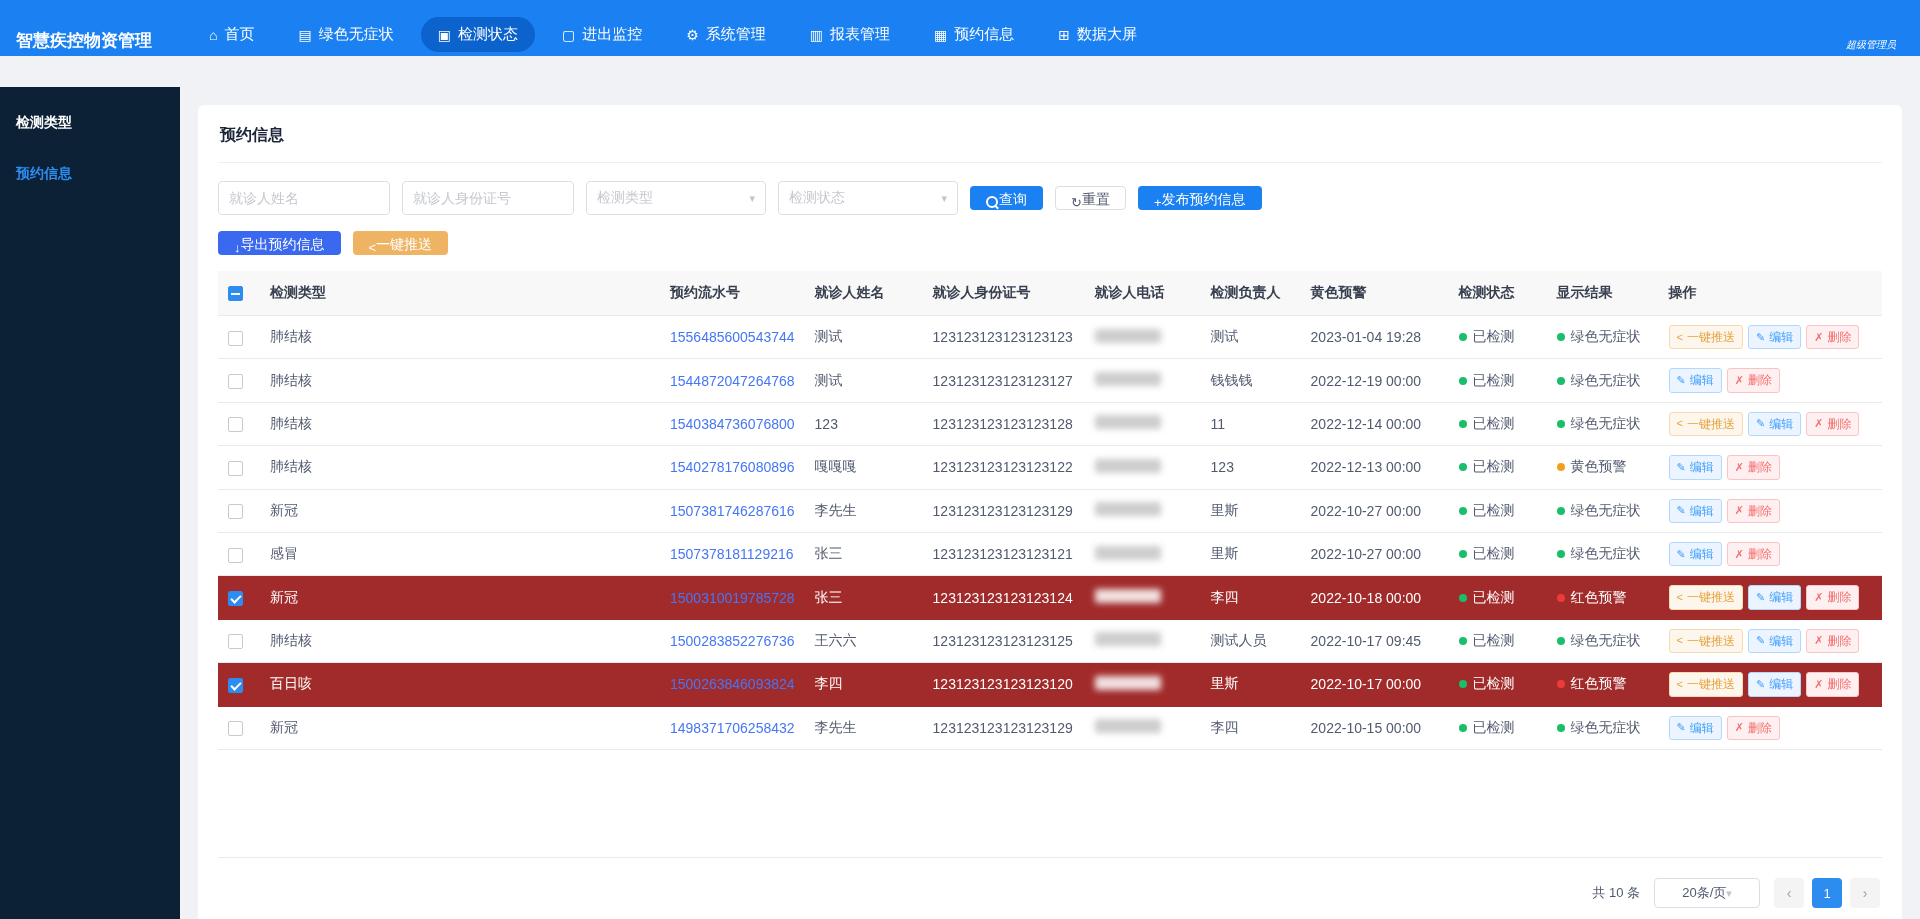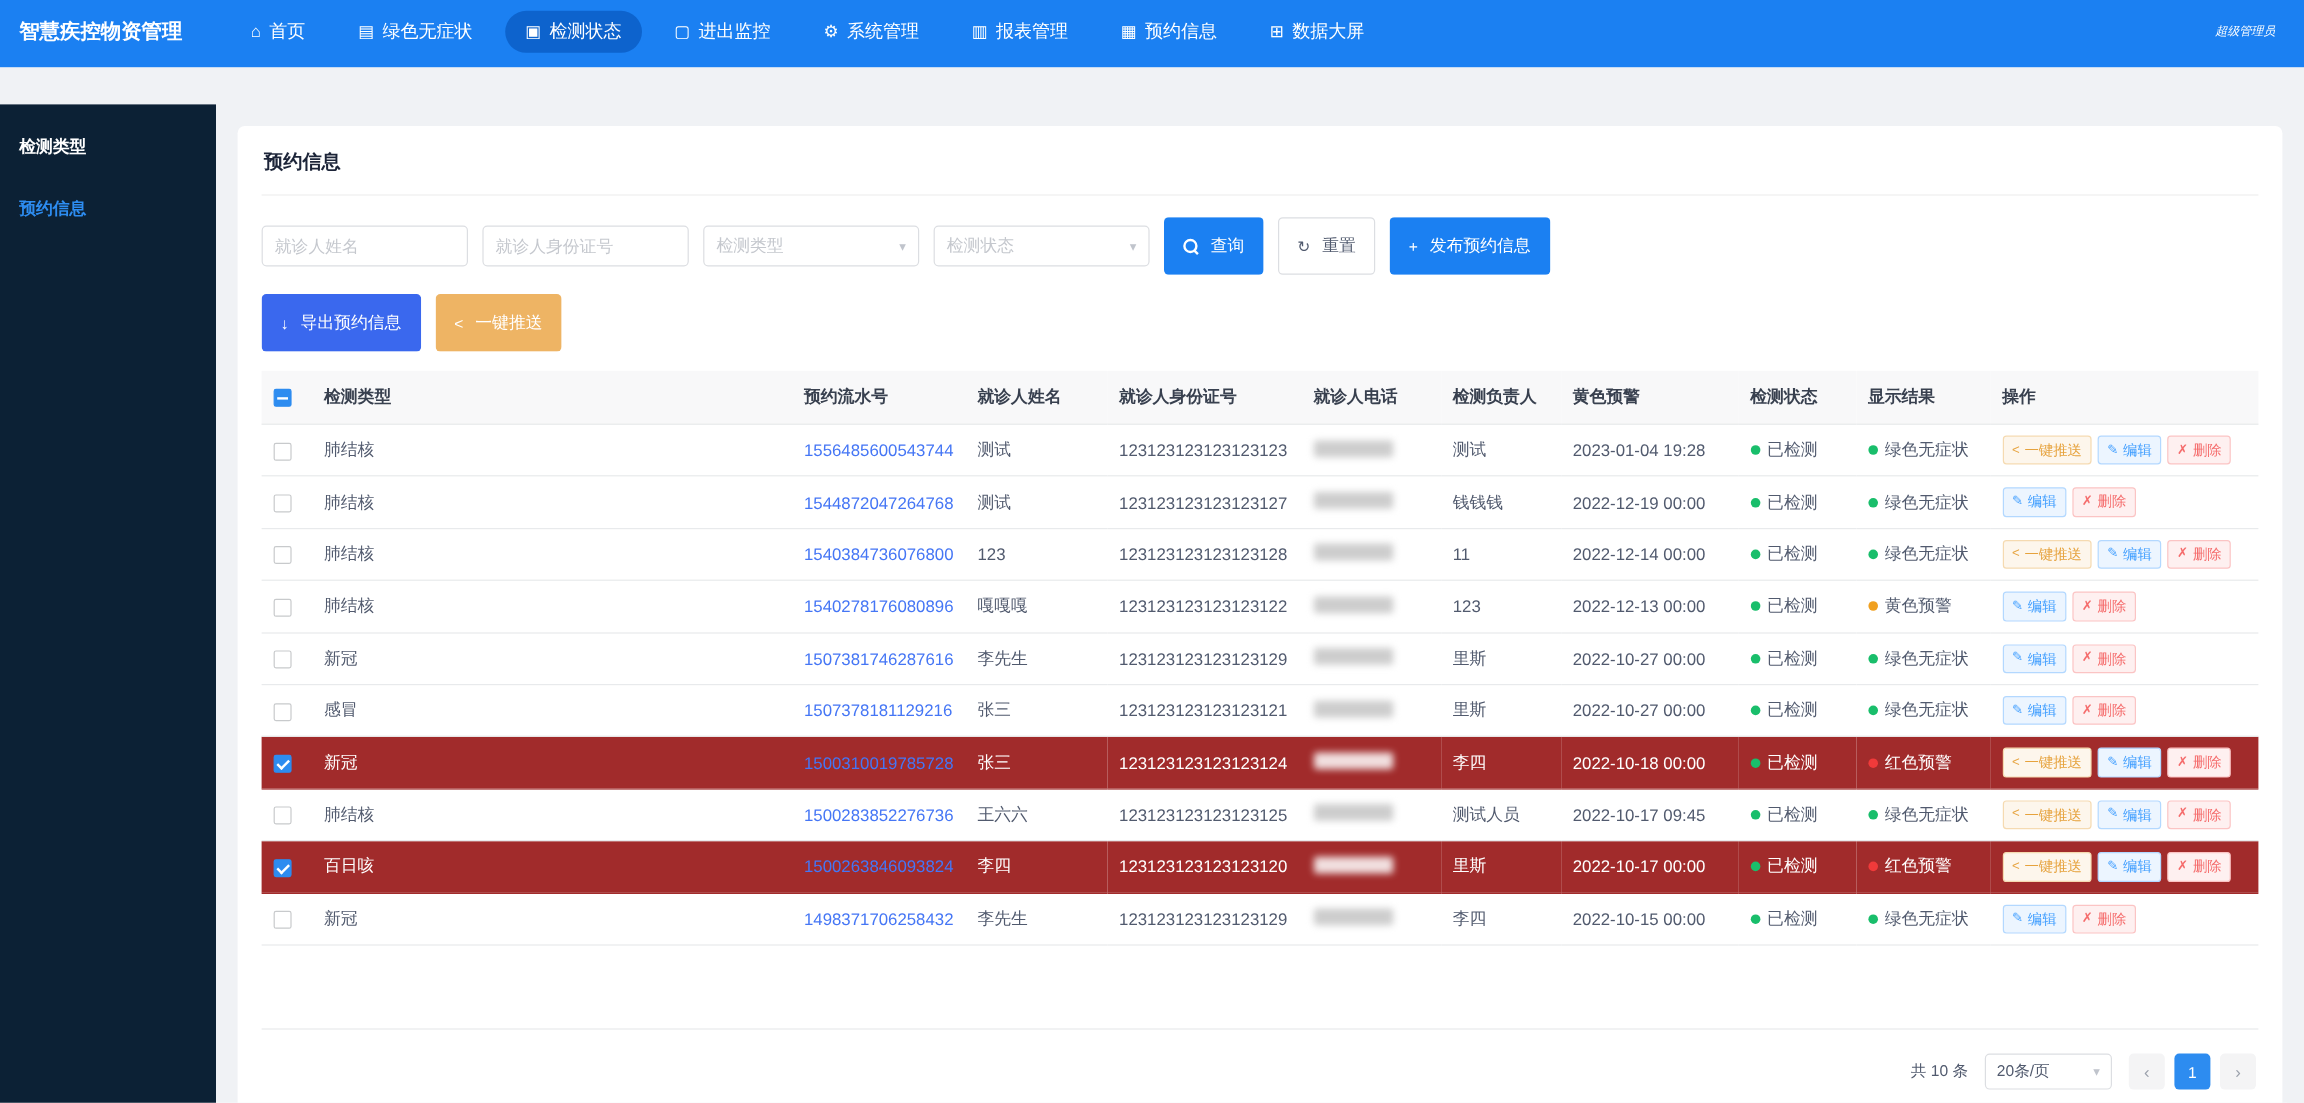--- a/index.html
+++ b/index.html
@@ -2,42 +2,42 @@
 <html><head>
 <meta charset="utf-8">
 <style>
   * { box-sizing: border-box; margin: 0; padding: 0; }
   html,body { width:1920px; height:919px; }
   body {
     font-family: "Liberation Sans", "DejaVu Sans", sans-serif;
     background:#f0f2f5; color:#515a6e; overflow:hidden; font-size:14px;
   }
   
-  .topbar { height:56px; background:#1b80f2; display:flex; align-items:center; padding:0 24px 4px 16px; color:#fff; }
+  .topbar { height:56px; background:#1b80f2; display:flex; align-items:flex-end; padding:0 24px 4px 16px; color:#fff; }
   .brand { font-size:17px; font-weight:bold; width:176px; white-space:nowrap; }
   .top-nav { display:flex; align-items:center; gap:10px; flex:1; }
   .nav-item { display:flex; align-items:center; gap:7px; padding:8px 17px; border-radius:18px; font-size:15px; cursor:pointer; white-space:nowrap; }
   .nav-item.active { background:#0d63cd; }
   .nav-icon { font-size:14px; line-height:1; }
   .user { font-size:10px; margin-left:auto; cursor:pointer; white-space:nowrap;font-style:italic; }
   
   .layout { display:flex; height:863px;margin-top:31px; }
   .sidebar { width:180px; background:#0c2135; padding-top:10px; flex:none; }
   .side-item { height:51px; line-height:51px; padding-left:16px; color:#ffffff; font-size:14px; font-weight:bold; cursor:pointer; }
   .side-item.active { color:#2d8cf0; }
   .main { flex:1; padding:18px; overflow:hidden; }
   .card { background:#fff; border-radius:6px; height:100%; display:flex; flex-direction:column; padding:0 20px; overflow:hidden; }
   .card-title { font-size:16px; font-weight:bold; color:#1c2438; padding:20px 2px 16px; border-bottom:1px solid #efefef; }
   
   .filters { display:flex; align-items:center; gap:12px; padding:18px 0 2px; }
   .input { width:172px; height:34px; border:1px solid #dcdee2; border-radius:4px; padding:0 10px; font-size:14px; color:#515a6e; outline:none; }
   .input::placeholder { color:#c5c8ce; }
   .select { width:180px; height:34px; border:1px solid #dcdee2; border-radius:4px; display:flex; align-items:center; justify-content:space-between; padding:0 10px; color:#c5c8ce; background:#fff; cursor:pointer; }
   .chev { color:#c0c4cc; font-size:11px; }
-  .btn { height:48px; border-radius:4px; border:1px solid transparent; display:inline-flex; align-items:center; gap:10px; padding:0 15px; font-size:14px; cursor:pointer; background:#fff; white-space:nowrap; }
+  .btn { height:24px; border-radius:4px; border:1px solid transparent; display:inline-flex; align-items:flex-end; gap:0; padding:0 15px; font-size:14px; cursor:pointer; background:#fff; white-space:nowrap; }
   .btn-primary { background:#1b80f2; color:#fff; }
   .btn-default { border-color:#dcdee2; color:#515a6e; }
   .btn-export { background:#3a68ee; color:#fff; }
   .btn-push-main { background:#eeb464; color:#fff; }
   .btn .gl { font-size:13px; line-height:1; }
   .icon-search { width:13px; height:13px; position:relative; display:inline-block; }
   .icon-search::before { content:""; position:absolute; width:8px; height:8px; border:2px solid #fff; border-radius:50%; left:0; top:0; }
   .icon-search::after { content:""; position:absolute; width:5px; height:2px; background:#fff; transform:rotate(45deg); left:8px; top:10px; }
   .actions-row { display:flex; gap:12px; padding:14px 0 16px; }
   
@@ -59,21 +59,21 @@
   .checkbox.indeterminate { background:#2d8cf0; border-color:#2d8cf0; }
   .checkbox.indeterminate::after { content:""; position:absolute; left:2px; top:6px; width:9px; height:2px; background:#fff; }
   .mini { display:inline-flex; align-items:center; gap:4px; font-size:12px; padding:4px 7px; border-radius:3px; border:1px solid; cursor:pointer; white-space:nowrap; line-height:1.2; }
   .mini .gl { font-size:11px; line-height:1; }
   .mini-push { background:#fdf6ec; border-color:#f5dab1; color:#e6a23c; }
   .mini-edit { background:#ecf5ff; border-color:#b3d8ff; color:#409eff; }
   .mini-del  { background:#fef0f0; border-color:#fbc4c4; color:#f56c6c; }
   .actions-cell { display:flex; flex-wrap:wrap; gap:5px; max-width:205px; }
   
   .card-footer { margin-top:auto; border-top:1px solid #e8eaec; padding:20px 2px 24px; display:flex; justify-content:flex-end; align-items:center; gap:14px; font-size:13px; color:#515a6e; }
-  .fselect { width:106px; height:30px; border:1px solid #dcdee2; border-radius:4px; display:flex; align-items:center; justify-content:space-between; padding:0 9px; background:#fff; cursor:pointer; color:#515a6e; }
+  .fselect { width:106px; height:30px; border:1px solid #dcdee2; border-radius:4px; display:flex; align-items:center; justify-content:center; padding:0 9px; background:#fff; cursor:pointer; color:#515a6e; }
   .page-btn { min-width:30px; height:30px; border-radius:4px; background:#f4f4f5; color:#9aa0ab; display:flex; align-items:center; justify-content:center; cursor:pointer; font-size:14px; }
   .page-btn.active { background:#2d8cf0; color:#fff; font-size:13px; }
   .pager { display:flex; align-items:center; gap:8px; }
 </style>
 </head>
 <body>
 
 <div class="topbar">
   <div class="brand">智慧疾控物资管理</div>
   <nav class="top-nav">

